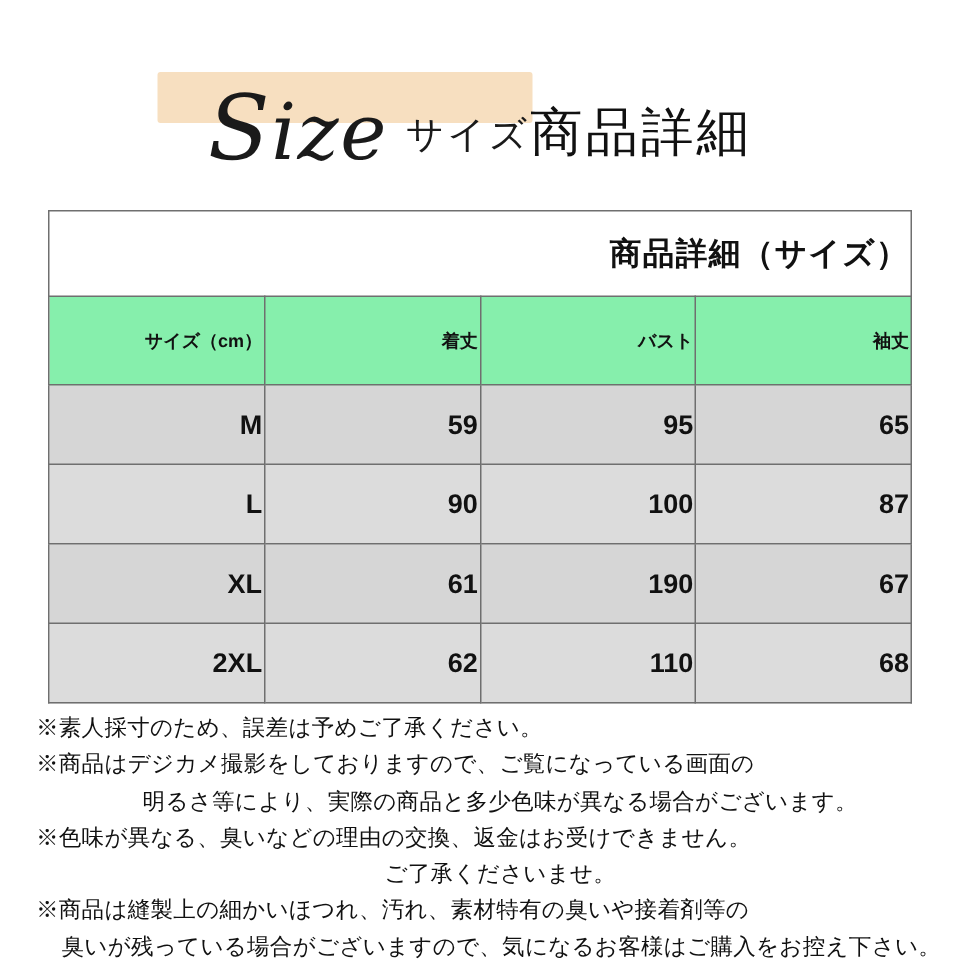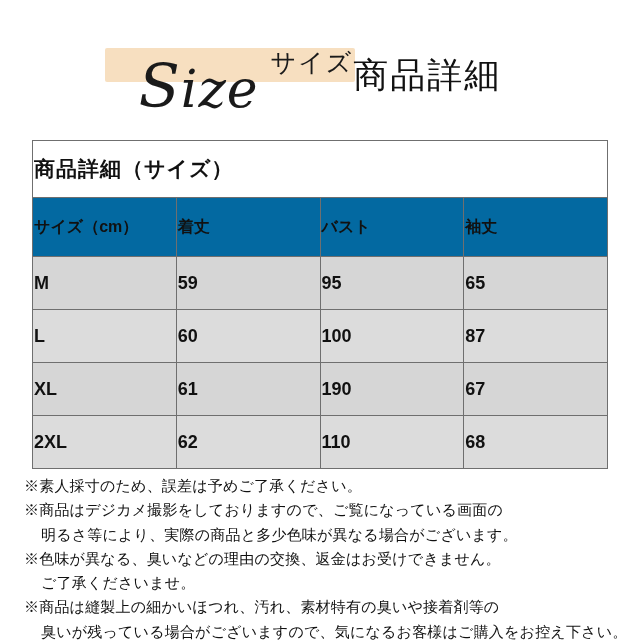--- a/index.html
+++ b/index.html
@@ -33,21 +33,21 @@
     height: 34px;
     background: #f7dfc0;
     border-radius: 2px;
   }
   .header-inner {
     position: absolute;
     left: 0;
     right: 0;
     top: 52px;
     display: flex;
-    align-items: flex-start;
+    align-items: flex-end;
     justify-content: center;
   }
   .title-size {
     font-family: "DejaVu Serif", serif;
     font-style: italic;
     font-size: 52px;
     color: #1a1a1a;
     letter-spacing: 1px;
     line-height: 1;
     position: relative;
@@ -79,34 +79,34 @@
     width: 576px;
   }
   table.size-table {
     width: 100%;
     border-collapse: collapse;
     table-layout: fixed;
   }
   table.size-table td,
   table.size-table th {
     border: 1px solid #6f6f6f;
-    text-align: left;
+    text-align: right;
     color: #111;
     font-weight: bold;
   }
   .tbl-caption td {
     height: 54px;
     font-size: 21px;
     background: #ffffff;
     letter-spacing: 1px;
   }
   .tbl-head td {
     height: 56px;
-    font-size: 16px;
-    background: #0369a1;
+    font-size: 12px;
+    background: #86efac;
   }
   .tbl-row td {
     height: 50px;
     font-size: 18px;
     background: #d6d6d6;
     font-weight: bold;
   }
   .tbl-row.alt td {
     background: #dcdcdc;
   }
@@ -120,20 +120,21 @@
     color: #111;
     font-size: 15px;
     line-height: 1.62;
     letter-spacing: 0.2px;
   }
   .note-line {
     white-space: pre;
   }
   .note-indent {
     padding-left: 17px;
+    text-align: center;
   }
 </style>
 </head>
 <body>
 
 <div class="page">
 
   <div class="header">
     <div class="header-highlight"></div>
     <div class="header-inner">
@@ -156,21 +157,21 @@
         <td>袖丈</td>
       </tr>
       <tr class="tbl-row">
         <td>M</td>
         <td>59</td>
         <td>95</td>
         <td>65</td>
       </tr>
       <tr class="tbl-row alt">
         <td>L</td>
-        <td>60</td>
+        <td>90</td>
         <td>100</td>
         <td>87</td>
       </tr>
       <tr class="tbl-row">
         <td>XL</td>
         <td>61</td>
         <td>190</td>
         <td>67</td>
       </tr>
       <tr class="tbl-row alt">

